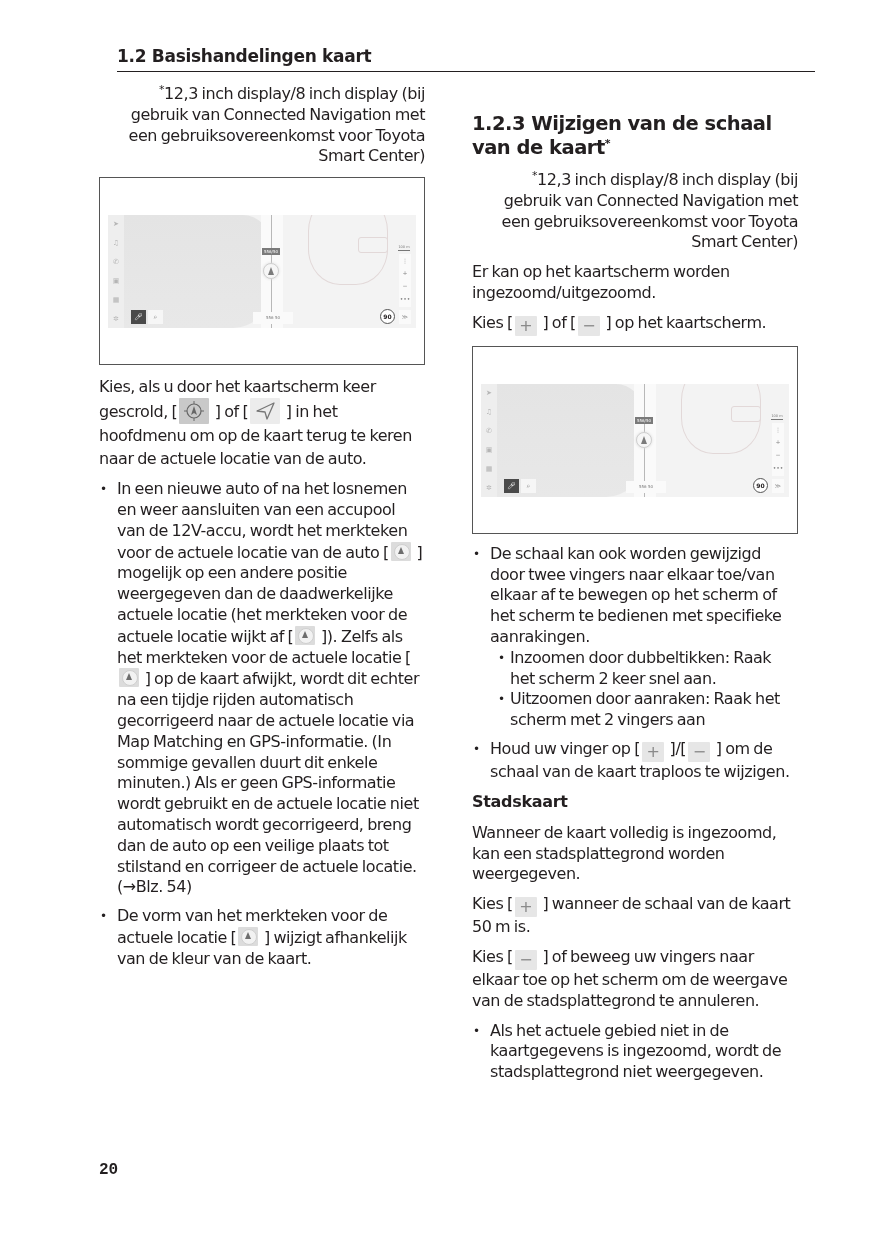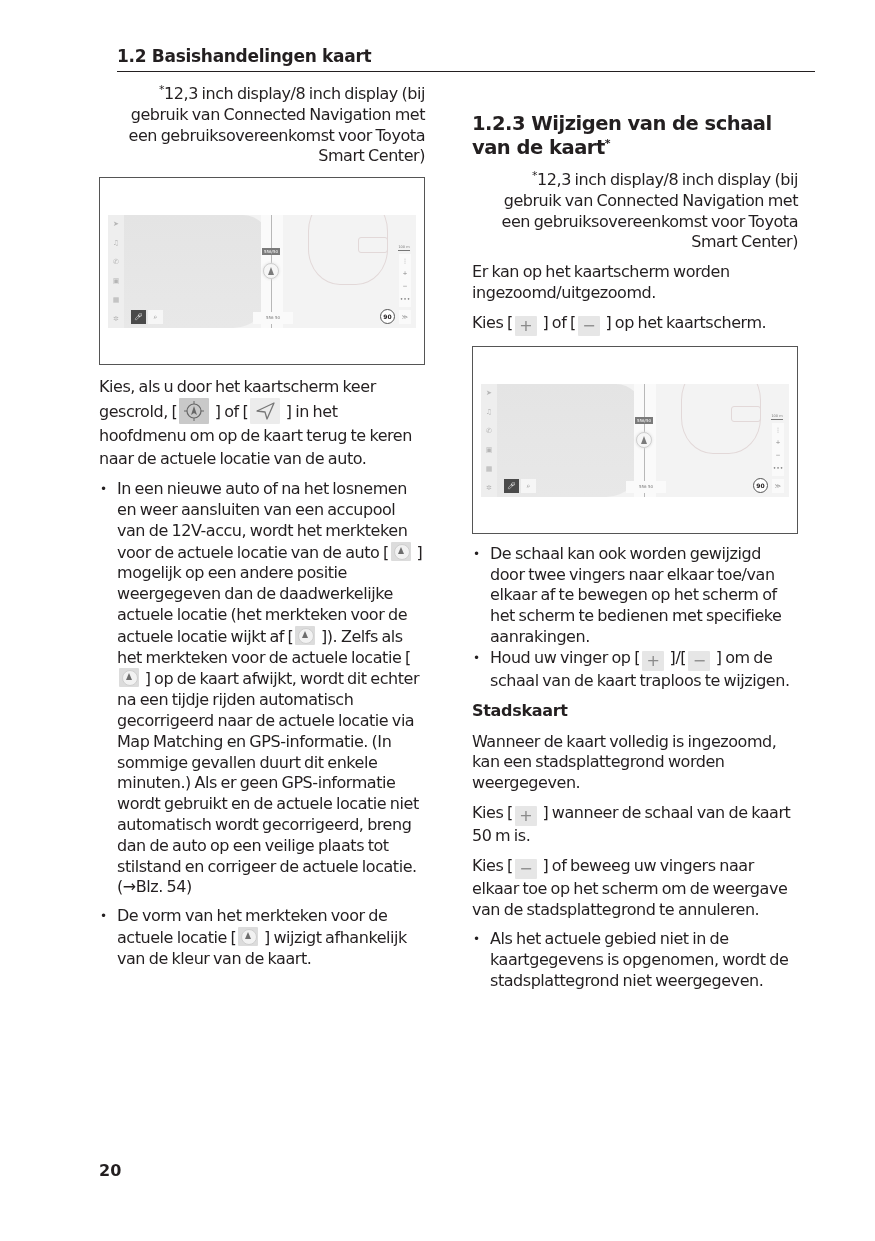--- a/index.html
+++ b/index.html
@@ -135,21 +135,21 @@
   .screen .speed {
     position: absolute; right: 21px; top: 94px; width: 15px; height: 15px; border-radius: 50%;
     border: 1px solid #555; background: #fff; font-size: 6px; font-weight: bold; line-height: 13px; text-align: center;
   }
   .screen .expand-btn {
     position: absolute; right: 5px; top: 95px; width: 12px; height: 14px; background: #fafafa;
     color: #888; font-size: 6px; line-height: 14px; text-align: center;
   }
 
   .page-number {
-    position: absolute; left: 99px; top: 1161px; font-size: 16px; font-weight: bold;
+    position: absolute; left: 99px; top: 1161px; font-size: 16px; font-weight: bold; font-family: Liberation Mono, monospace;
   }
 </style>
 </head>
 <body>
 
 <div class="chapter-header" data-name="chapter-header">
   <div class="chapter-title" data-name="chapter-title">1.2 Basishandelingen kaart</div>
 </div>
 
 <div class="col left" data-name="left-column">
@@ -240,26 +240,30 @@
         <div class="zp-item" style="top:15px" data-name="zoom-in-button">+</div>
         <div class="zp-item" style="top:28px" data-name="zoom-out-button">−</div>
         <div class="zp-item" style="top:41px" data-name="menu-button">•••</div>
       </div>
       <div class="speed" data-name="speed-limit-badge">90</div>
       <div class="expand-btn" data-name="expand-chevron-button">≫</div>
     </div>
   </div>
 
   <div class="bullet" style="margin-bottom:0" data-name="bullet-item">De schaal kan ook worden gewijzigd door twee vingers naar elkaar toe/van elkaar af te bewegen op het scherm of het scherm te bedienen met specifieke aanrakingen.</div>
+  <div class="bullet" style="margin-bottom:8px" data-name="sub-bullet-list">
+    <div class="sub-bullet" data-name="sub-bullet-item">Inzoomen door dubbeltikken: Raak het scherm 2 keer snel aan.</div>
+    <div class="sub-bullet" data-name="sub-bullet-item">Uitzoomen door aanraken: Raak het scherm met 2 vingers aan</div>
+  </div>
   <style>.bullet[data-name="sub-bullet-list"]::before{content:none;}</style>
 
   <div class="bullet" data-name="bullet-item"><span data-name="text">Houd uw vinger op [</span><span class="chip sym" data-name="plus-icon">+</span><span data-name="text"> ]/[</span><span class="chip sym" data-name="minus-icon">−</span><span data-name="text"> ] om de schaal van de kaart traploos te wijzigen.</span></div>
 
   <div class="subhead" data-name="subheading-city-map">Stadskaart</div>
 
   <p class="body" data-name="city-map-paragraph">Wanneer de kaart volledig is ingezoomd, kan een stadsplattegrond worden weergegeven.</p>
   <p class="body" data-name="city-map-zoom-in-paragraph"><span data-name="text">Kies [</span><span class="chip sym" data-name="plus-icon">+</span><span data-name="text"> ] wanneer de schaal van de kaart 50 m is.</span></p>
   <p class="body" data-name="city-map-cancel-paragraph"><span data-name="text">Kies [</span><span class="chip sym" data-name="minus-icon">−</span><span data-name="text"> ] of beweeg uw vingers naar elkaar toe op het scherm om de weergave van de stadsplattegrond te annuleren.</span></p>
 
-  <div class="bullet" data-name="bullet-item">Als het actuele gebied niet in de kaartgegevens is opgenomen, wordt de stadsplattegrond niet weergegeven.</div>
+  <div class="bullet" data-name="bullet-item">Als het actuele gebied niet in de kaartgegevens is ingezoomd, wordt de stadsplattegrond niet weergegeven.</div>
 </div>
 
 <div class="page-number" data-name="page-number">20</div>
 
 </body></html>

